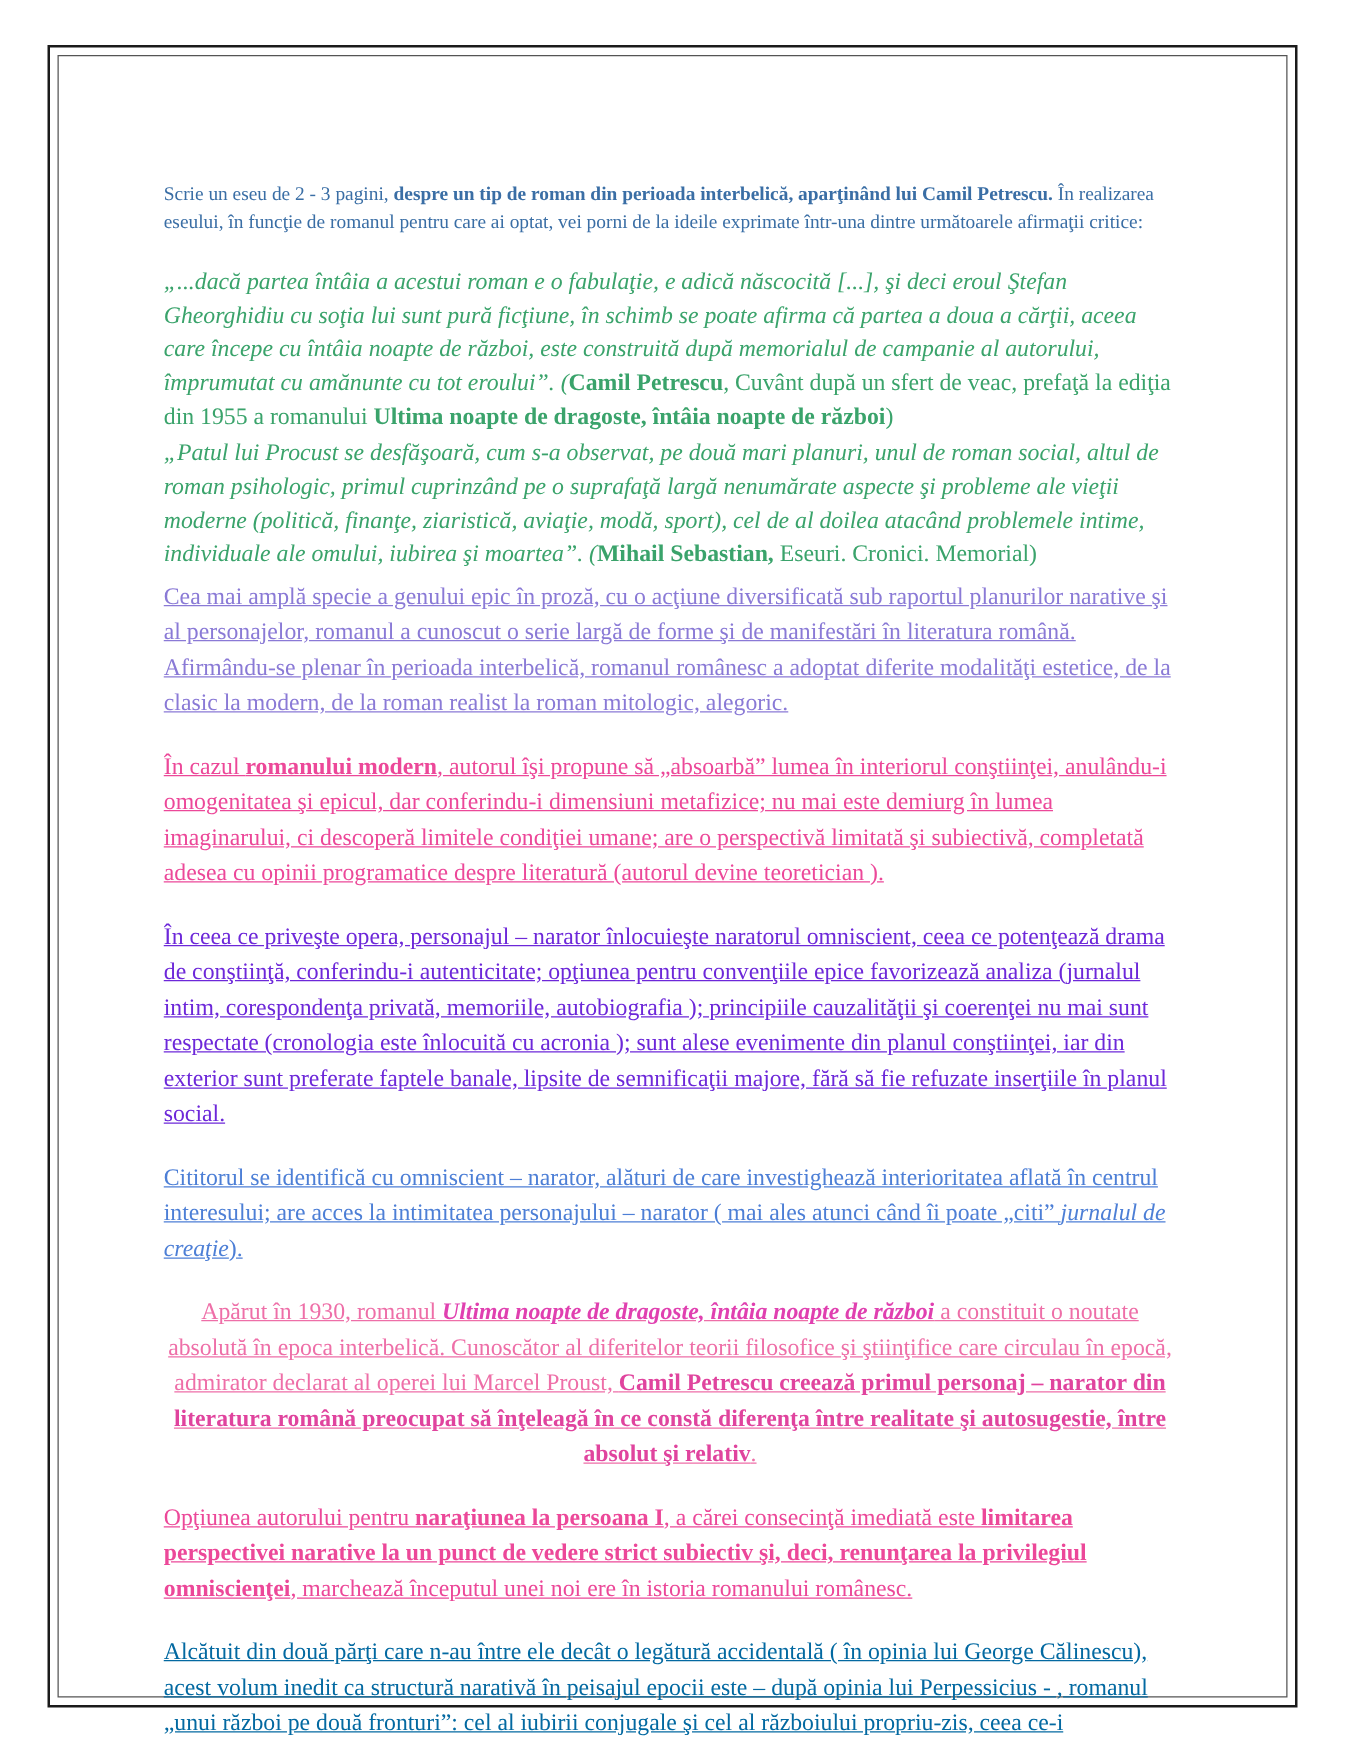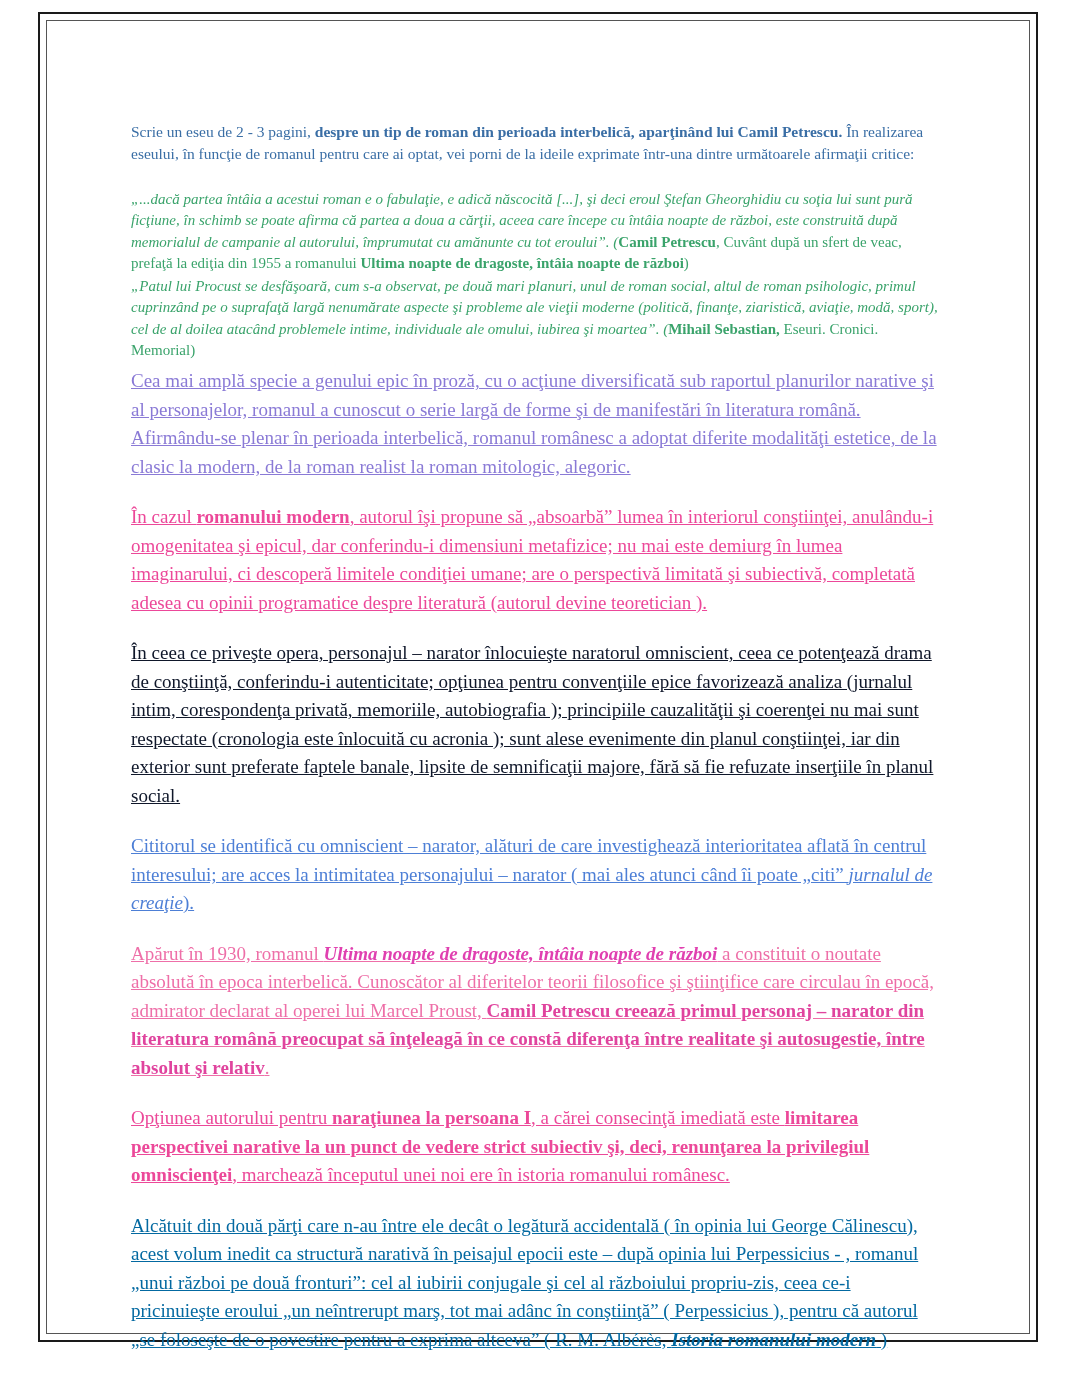--- a/index.html
+++ b/index.html
@@ -8,21 +8,21 @@
     background: #ffffff;
   }
   body {
     width: 1080px;
     height: 1397px;
     font-family: "Liberation Serif", serif;
   }
   .page-frame {
     position: absolute;
     left: 38px;
-    top: 12px;
+    top: 36px;
     width: 1000px;
     height: 1330px;
     border: 2px solid #1a1a1a;
     box-sizing: border-box;
     background: #ffffff;
   }
   .page-inner {
     position: absolute;
     left: 6px;
     top: 6px;
@@ -44,44 +44,44 @@
     color: #3a6ea5;
     font-size: 15.5px;
     line-height: 1.42;
     font-family: "Liberation Serif", serif;
     margin-bottom: 16px;
   }
   .intro .b { font-weight: bold; }
 
   .quotes {
     color: #3aa36b;
-    font-size: 15px;
+    font-size: 19px;
     line-height: 1.42;
     font-style: italic;
     font-family: "Liberation Serif", serif;
     margin-bottom: 6px;
     margin-top: 24px;
   }
   .quotes .b { font-weight: bold; font-style: normal; }
   .quotes .up { font-style: normal; }
   .quote-block { margin-bottom: 2px; }
 
   
   p.para {
     font-size: 19px;
     line-height: 1.5;
     margin: 0 0 22px 0;
     font-family: "Liberation Serif", serif;
     text-decoration: underline;
   }
   .p-violet   { color: #8a7ad6; }
   .p-magenta  { color: #ec4899; }
-  .p-green    { color: #0f172a; }
+  .p-green    { color: #6d28d9; }
   .p-blue     { color: #4d7fd6; }
-  .p-pink     { color: #ee6fa8; }
+  .p-pink     { color: #ee6fa8; text-align: center; }
   .p-orchid   { color: #ec4899; }
   .p-steel    { color: #0369a1; }
 
   .b { font-weight: bold; }
   .i { font-style: italic; }
   .bi { font-weight: bold; font-style: italic; }
   .c-magenta { color: #e040b0; }
   .c-pinkdark { color: #e0449e; }
 </style>
 </head>

